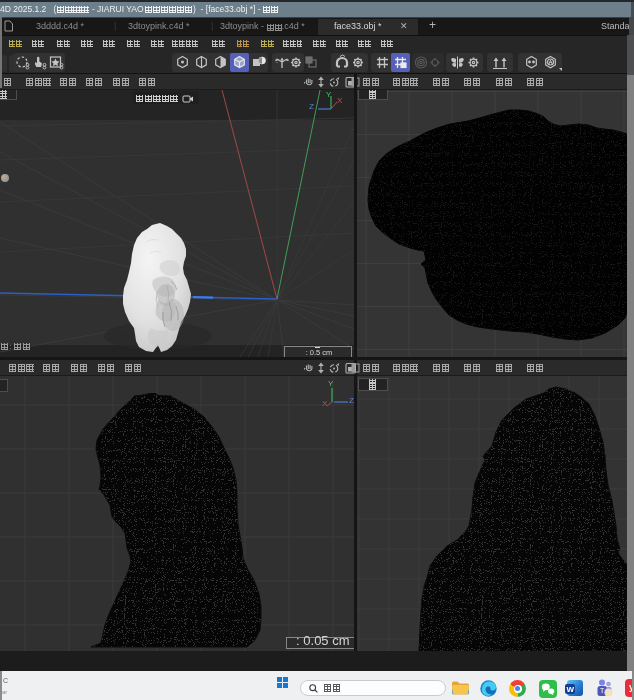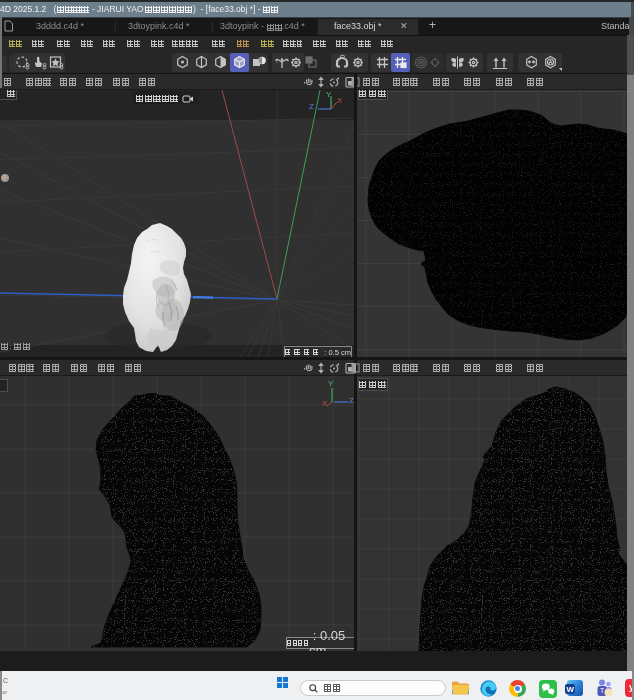--- a/index.html
+++ b/index.html
@@ -8,21 +8,21 @@
 .k{display:inline-block;width:7.2px;height:7.8px;margin-top:3.5px;margin-right:0.9px;vertical-align:top;
 background:repeating-linear-gradient(0deg,currentColor 0 1px,transparent 1px 2.3px),
 repeating-linear-gradient(90deg,currentColor 0 1px,transparent 1px 2.8px);}
 .k:last-child{margin-right:0;}
 .k.s{width:5.4px;height:6px;margin-right:1.2px;margin-top:0;}
 .k.m{width:5.8px;height:6.6px;margin-right:1px;margin-top:0;}
 .k.h{width:7.4px;height:7.6px;margin-right:1.2px;margin-top:0;}
 .row{display:flex;align-items:center;}
 .mi{position:absolute;top:0;height:7px;}
 .hd{position:absolute;height:8px;color:#a9a9a9;}
-.lbl{position:absolute;background:#232323;border:1px solid #4e4e4e;display:flex;align-items:center;justify-content:space-between;}
+.lbl{position:absolute;background:#232323;border:1px solid #4e4e4e;display:flex;align-items:center;justify-content:flex-end;flex-direction:column;}
 </style></head>
 <body>
 <div class="abs" style="left:0;top:0;width:634px;height:511px;background:#1d1d1d;" id="root">
 
 <div class="abs" style="left:0;top:0;width:634px;height:2px;background:#23272a;"></div>
 
 <div class="abs" style="left:0;top:2px;width:631px;height:15px;background:#6d7f8b;color:#eef0f1;font-size:8.5px;line-height:15px;white-space:nowrap;">
  <span style="margin-left:0px;">4D 2025.1.2&nbsp;&nbsp; (</span><span class="k" style="margin-left:1px;"></span><span class="k"></span><span class="k"></span><span class="k"></span> - JIARUI YAO<span class="k" style="margin-left:1px;"></span><span class="k"></span><span class="k"></span><span class="k"></span><span class="k"></span><span class="k"></span>)&nbsp; - [face33.obj *] - <span class="k"></span><span class="k"></span>
 </div>
 

